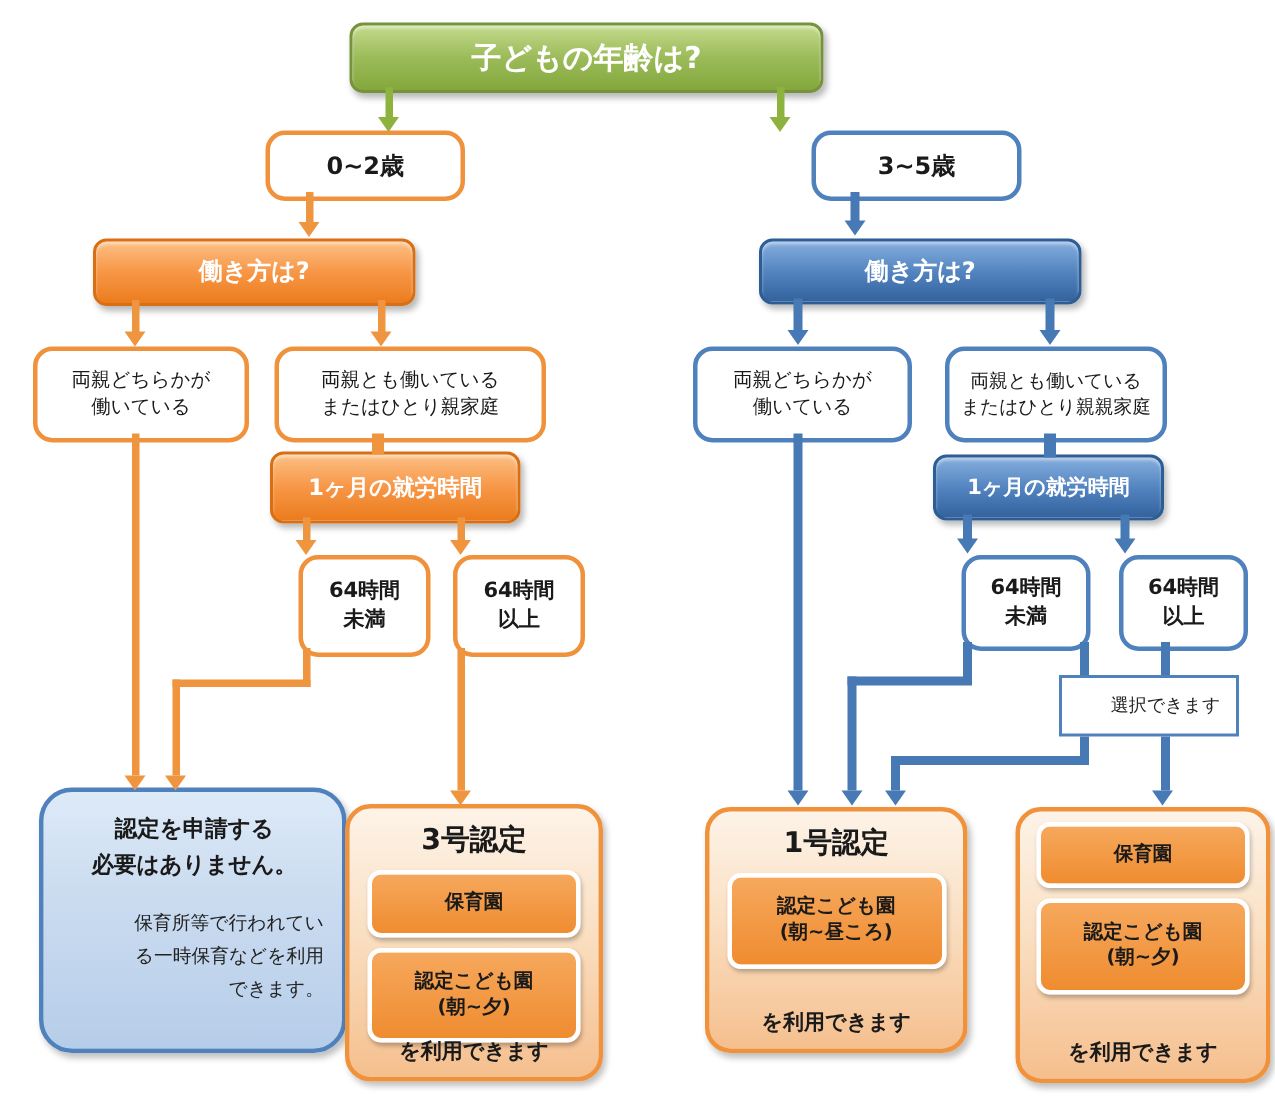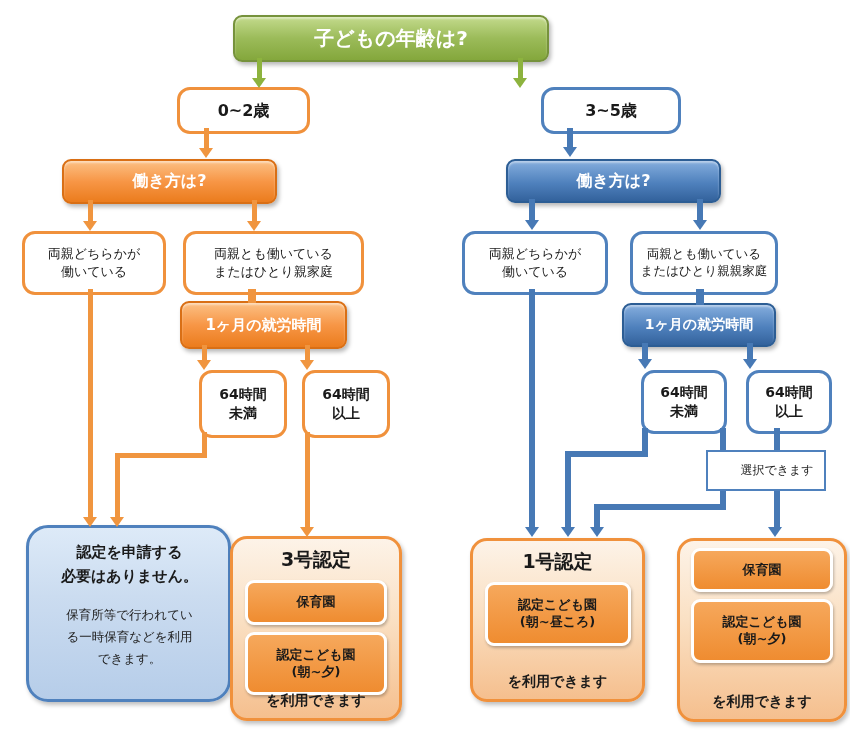--- a/index.html
+++ b/index.html
@@ -40,21 +40,21 @@
   .fac{margin:7px auto 0;background:linear-gradient(#f6a85c,#ef8c30);border:3px solid #fff;
        border-radius:9px;font-weight:bold;font-size:13px;line-height:1.3;
        display:flex;align-items:center;justify-content:center;
        box-shadow:1px 2px 3px rgba(0,0,0,.25);}
   .card-foot{position:absolute;bottom:8px;left:0;right:0;font-weight:bold;font-size:14px;}
 
   .info{position:absolute;border:3px solid #4f81bd;border-radius:22px;
         background:linear-gradient(#ddeaf8,#cbdcf0 40%,#b6cde9);
         box-shadow:2px 3px 4px rgba(0,0,0,.25);padding:12px 12px 0 14px;}
   .info-title{font-size:15px;font-weight:bold;text-align:center;line-height:1.6;}
-  .info-body{font-size:12.5px;line-height:1.75;margin-top:16px;color:#222;text-align:center;}
+  .info-body{font-size:12.5px;line-height:1.75;margin-top:16px;color:#222;text-align:right;}
 
   .note{position:absolute;background:#fff;border:2px solid #4f81bd;
         display:flex;align-items:center;justify-content:center;font-size:12px;color:#222;}
 </style>
 </head>
 <body>
 
 <div class="canvas">
 
   <div class="hdr green" style="left:233px;top:15px;width:312px;height:43px;font-size:20px;">子どもの年齢は?</div>

